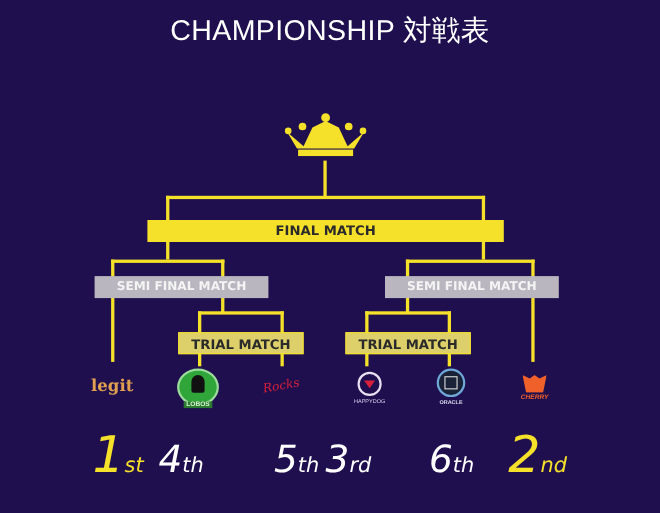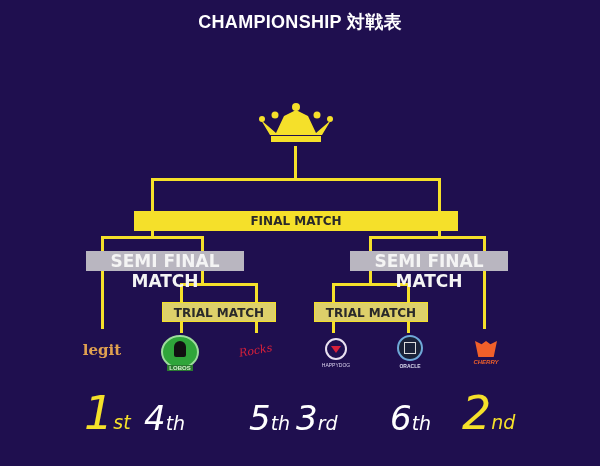--- a/index.html
+++ b/index.html
@@ -1,21 +1,21 @@
 <!DOCTYPE html>
 <html><head>
 <meta charset="utf-8">
 <style>
   html,body{margin:0;padding:0;}
   body{width:600px;height:466px;background:#1f0f4f;position:relative;overflow:hidden;font-family:"Liberation Sans",sans-serif;}
-  .title{position:absolute;top:10px;left:0;width:600px;text-align:center;color:#fff;font-weight:bold;font-size:18px;letter-spacing:0.3px;}
+  .title{position:absolute;top:10px;left:0;width:600px;text-align:center;color:#fff;font-weight:normal;font-size:26px;letter-spacing:0.3px;}
   .ln{position:absolute;background:#f5e02a;}
   .lbl{position:absolute;text-align:center;font-weight:bold;font-family:"DejaVu Sans",sans-serif;}
-  .final{background:#f5e02a;color:#2a2a2a;font-size:12px;line-height:20px;margin-top:11px;}
-  .semi{background:#b9b6c0;color:#f4f4f4;font-size:17px;line-height:20px;}
+  .final{background:#f5e02a;color:#2a2a2a;font-size:12px;line-height:20px;}
+  .semi{background:#b9b6c0;color:#f4f4f4;font-size:11px;line-height:20px;}
   .trial{background:#ddd06a;color:#2a2a2a;font-size:12px;line-height:20px;border:1px solid #f5e02a;box-sizing:border-box;}
   .logo{position:absolute;display:flex;flex-direction:column;align-items:center;justify-content:center;}
   .rank{position:absolute;top:398px;font-style:italic;font-weight:normal;font-family:"DejaVu Sans",sans-serif;color:#fff;white-space:nowrap;}
   .rank .n{font-size:34px;}
   .rank .s{font-size:19px;}
   .rank.gold{color:#f5e02a;}
   .rank.gold .n{font-size:46px;}
 </style>
 </head>
 <body>

